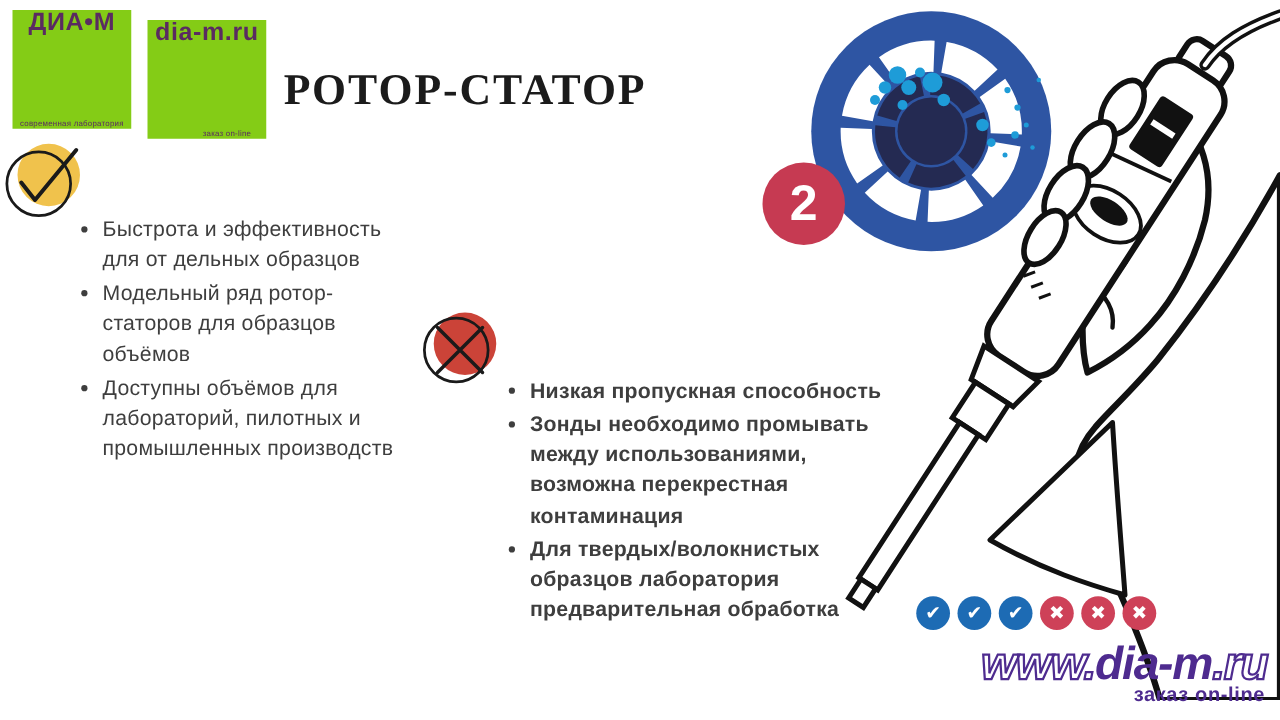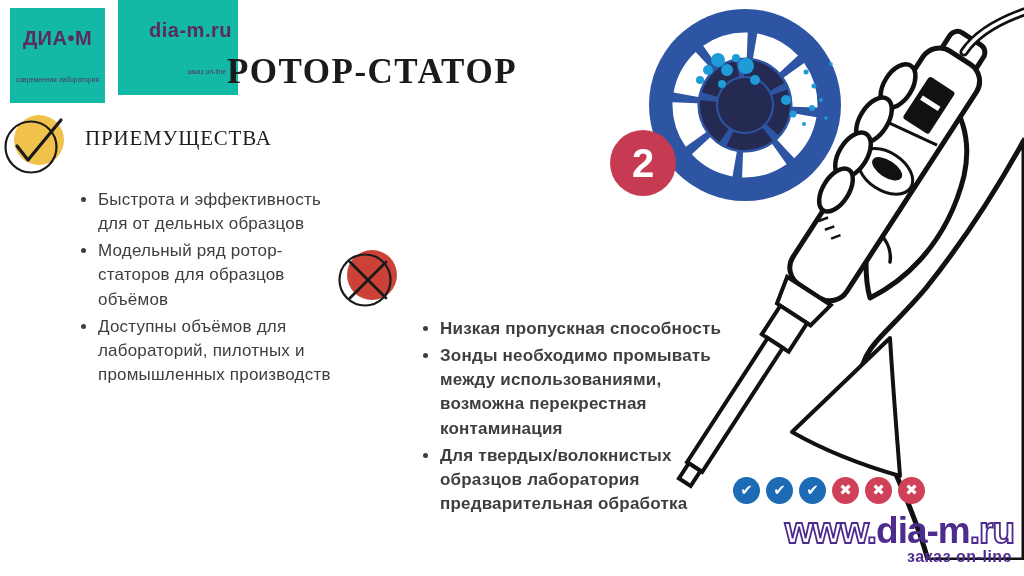--- a/index.html
+++ b/index.html
@@ -1,34 +1,34 @@
 <!DOCTYPE html>
 <html><head>
 <meta charset="utf-8">
 <style>
   html,body{margin:0;padding:0;background:#e8e8e8;}
   .slide{position:relative;width:1024px;height:576px;background:#ffffff;overflow:hidden;
          font-family:"Liberation Sans",sans-serif;}
   .abs{position:absolute;}
 
   
-  .logo{width:95px;height:95px;background:#14b8a6;display:flex;flex-direction:column;
-        justify-content:center;align-items:center;color:#5A2B61;gap:25px;}
+  .logo{width:95px;height:95px;background:#84cc16;display:flex;flex-direction:column;
+        justify-content:space-between;align-items:center;color:#5A2B61;gap:25px;}
   .logo .main{font-weight:bold;font-size:20px;letter-spacing:.5px;line-height:1;}
   .logo .sub{font-size:6.3px;margin-top:3px;letter-spacing:.2px;}
   #logo2 .sub{align-self:flex-end;margin-right:12px;}
 
   
   .title{font-family:"Liberation Serif",serif;font-weight:400;font-size:35px;
          letter-spacing:1.5px;color:#1b1b1b;white-space:nowrap;}
   .heading{font-family:"Liberation Serif",serif;font-weight:400;font-size:21px;
            letter-spacing:.8px;color:#1f1f1f;white-space:nowrap;}
 
   
-  ul.blist{margin:16px;padding:0 0 0 20px;color:#3E3E3E;font-size:17px;line-height:1.42;
+  ul.blist{margin:0;padding:0 0 0 20px;color:#3E3E3E;font-size:17px;line-height:1.42;
            letter-spacing:.2px;}
   ul.blist li{margin-bottom:3px;}
 
   
   .badge{width:66px;height:66px;border-radius:50%;background:#C63A52;color:#fff;
          display:flex;align-items:center;justify-content:center;
          font-size:40px;font-weight:bold;}
 
   
   .verdict-row{display:flex;gap:6px;}
@@ -45,34 +45,33 @@
 </style>
 </head>
 <body>
 
 <div class="slide">
 
   <div class="abs logo" id="logo1" style="left:10px;top:8px;">
     <div class="main">ДИА•М</div>
     <div class="sub">современная лаборатория</div>
   </div>
-  <div class="abs logo" id="logo2" style="left:118px;top:0;padding-left:25px;">
+  <div class="abs logo" id="logo2" style="left:118px;top:16px;">
     <div class="main">dia-m.ru</div>
     <div class="sub">заказ on-line</div>
   </div>
 
   <div class="abs title" style="left:227px;top:52px;font-weight:bold;">РОТОР-СТАТОР</div>
 
   <svg class="abs" style="left:2px;top:113px;" width="66" height="66" viewBox="0 0 66 66">
     <circle cx="37" cy="27" r="25" fill="#F0C24C"></circle>
     <circle cx="29" cy="34" r="25.5" fill="none" stroke="#1a1a1a" stroke-width="2.2"></circle>
     <path d="M 15 33 L 26 47 L 59 7" fill="none" stroke="#1a1a1a" stroke-width="3.2" stroke-linecap="round" stroke-linejoin="round"></path>
   </svg>
 
-  <div class="abs heading" style="left:85px;top:126px;">ПРИЕМУЩЕСТВА</div>
   <ul class="abs blist" style="left:62px;top:172px;width:248px;">
     <li>Быстрота и эффективность для от дельных образцов</li>
     <li>Модельный ряд ротор-статоров для образцов объёмов</li>
     <li>Доступны объёмов для лабораторий, пилотных и промышленных производств</li>
   </ul>
 
   <svg class="abs" style="left:336px;top:245px;" width="66" height="66" viewBox="0 0 66 66">
     <circle cx="36" cy="30" r="25" fill="#CB4338"></circle>
     <circle cx="29" cy="35" r="25.5" fill="none" stroke="#1a1a1a" stroke-width="2.2"></circle>
     <path d="M 14 17 L 50 53 M 50 17 L 14 53" fill="none" stroke="#1a1a1a" stroke-width="2.8" stroke-linecap="round"></path>
@@ -152,18 +151,18 @@
 
   <div class="abs verdict-row" style="left:733px;top:477px;">
     <span class="vicon ok">✔</span>
     <span class="vicon ok">✔</span>
     <span class="vicon ok">✔</span>
     <span class="vicon bad">✖</span>
     <span class="vicon bad">✖</span>
     <span class="vicon bad">✖</span>
   </div>
 
-  <div class="abs site" style="right:10px;top:510px;">
+  <div class="abs site" style="right:10px;top:510px;font-style:italic;">
     <span class="hollow">www.</span><span>dia-m</span><span class="hollow">.ru</span>
   </div>
   <div class="abs site-sub" style="right:12px;top:548px;width:200px;">заказ on-line</div>
 
 </div>
 
 </body></html>

